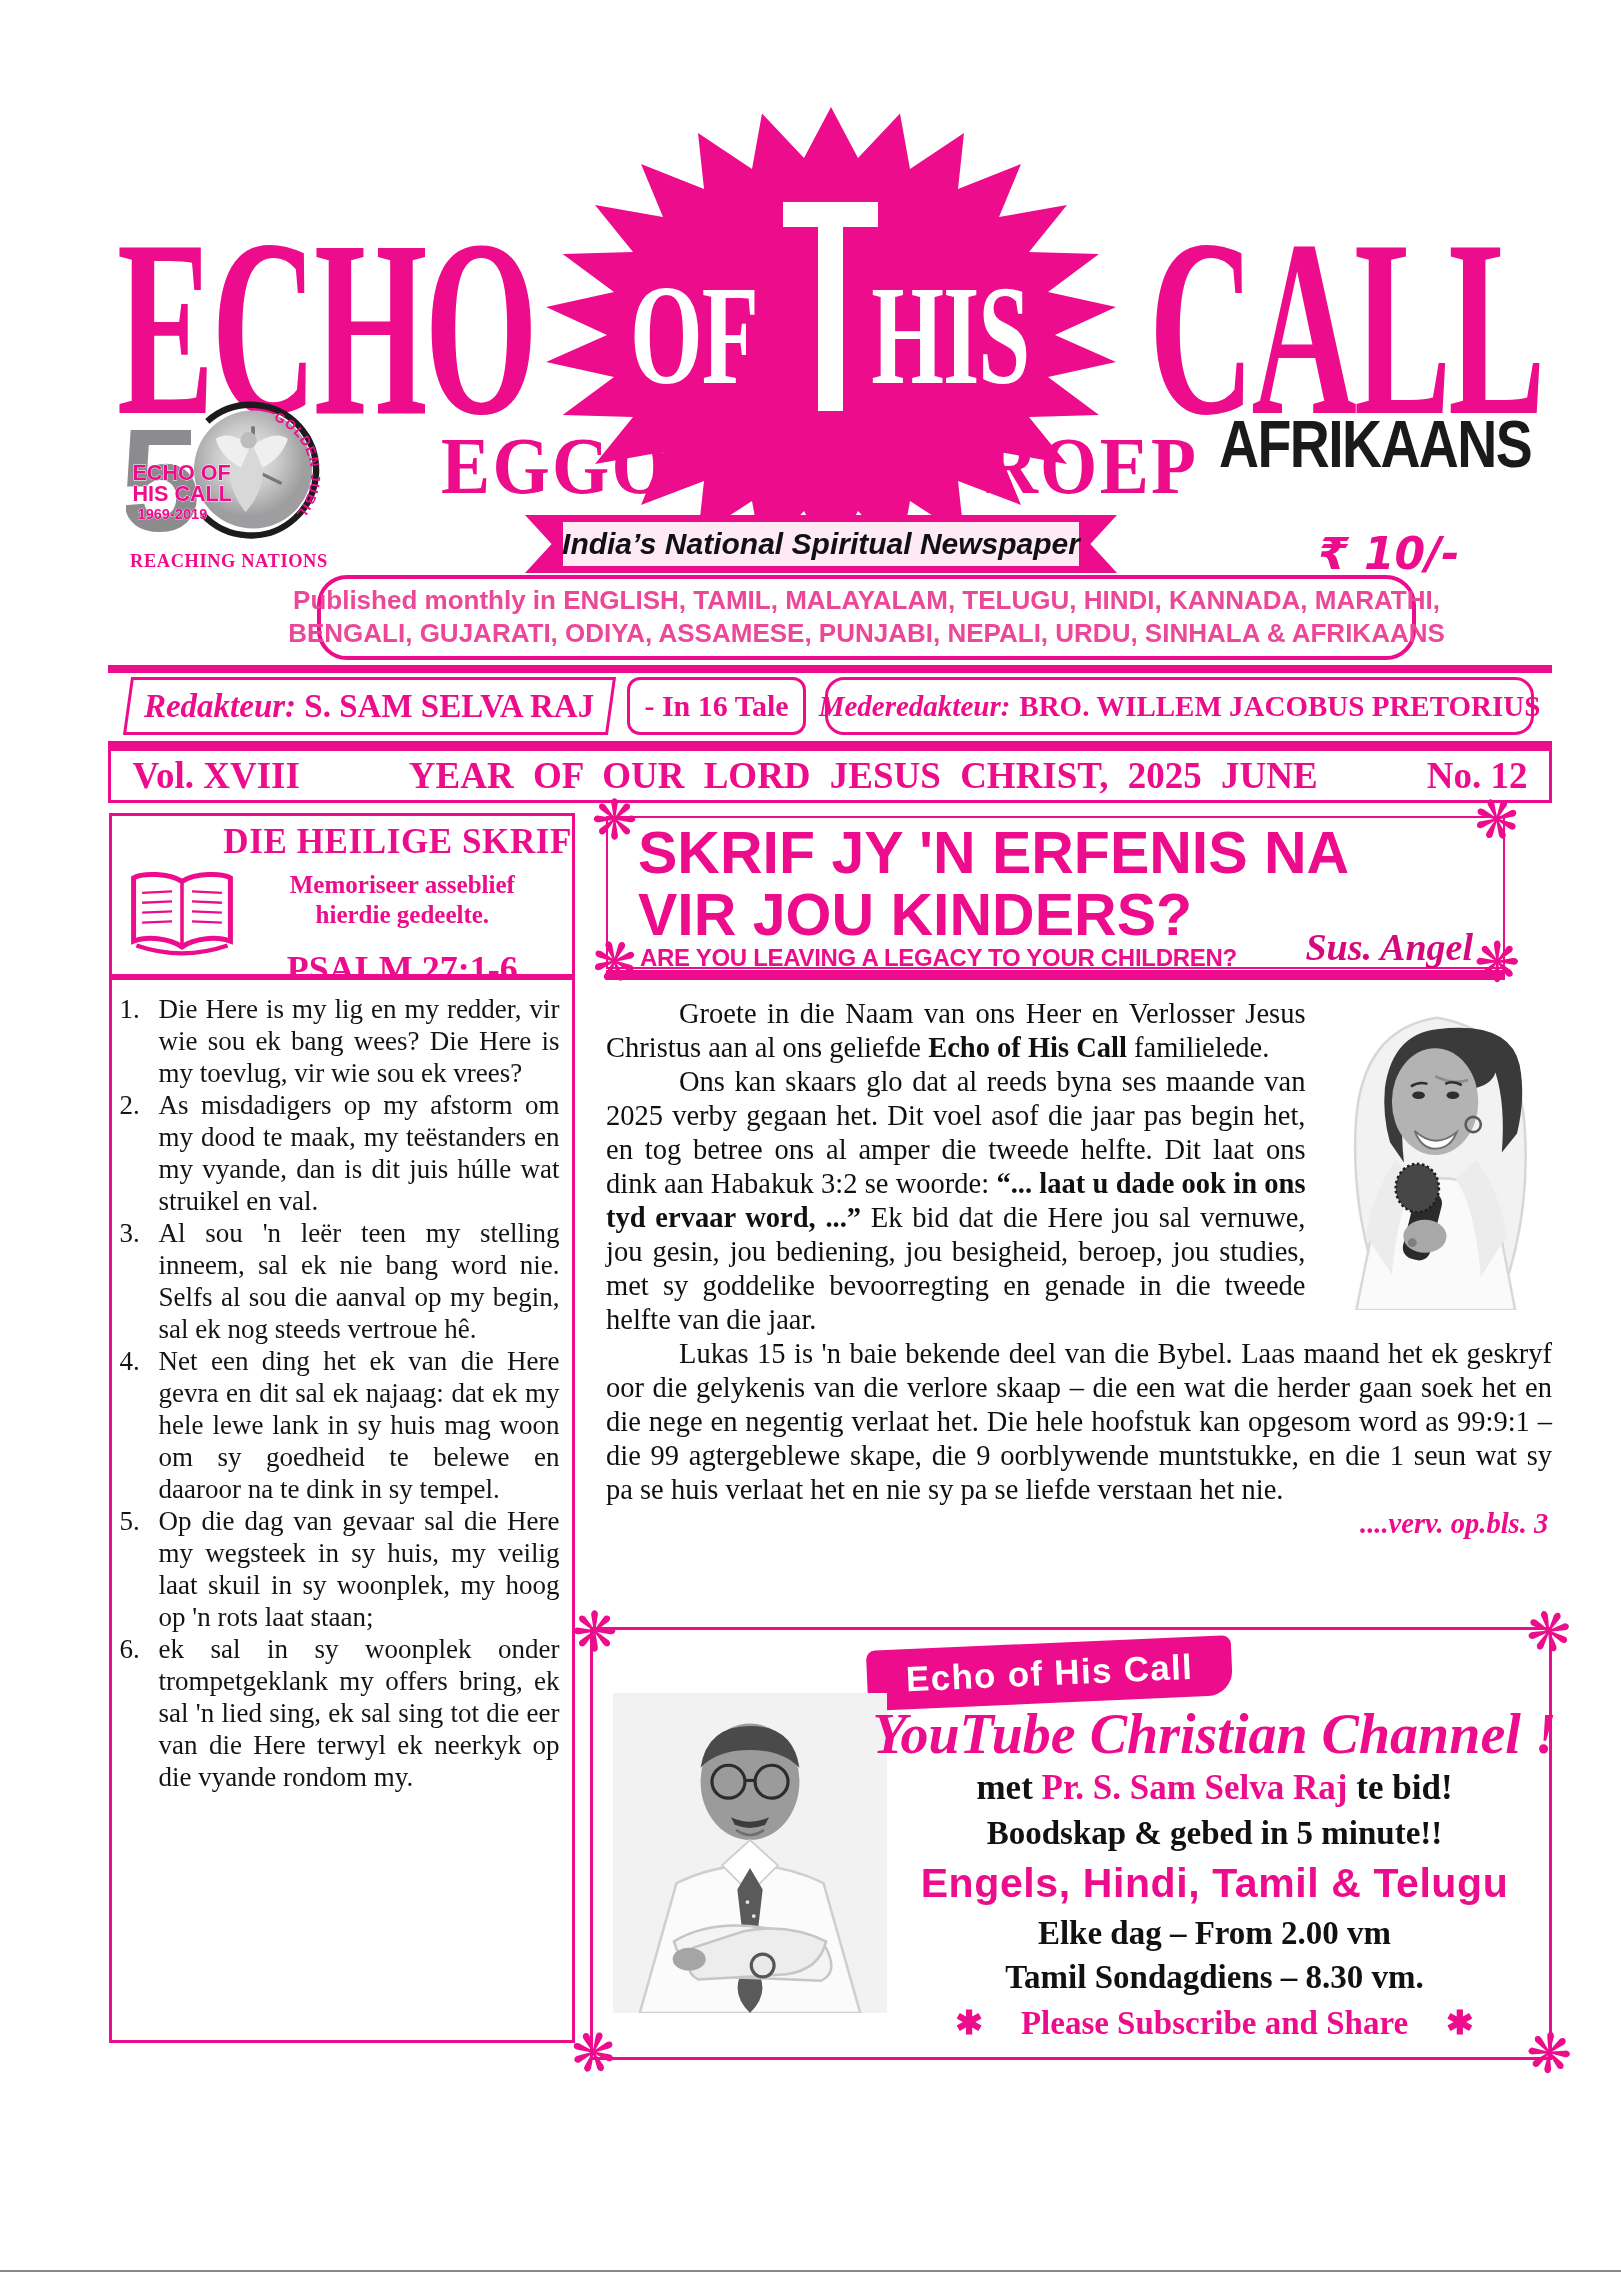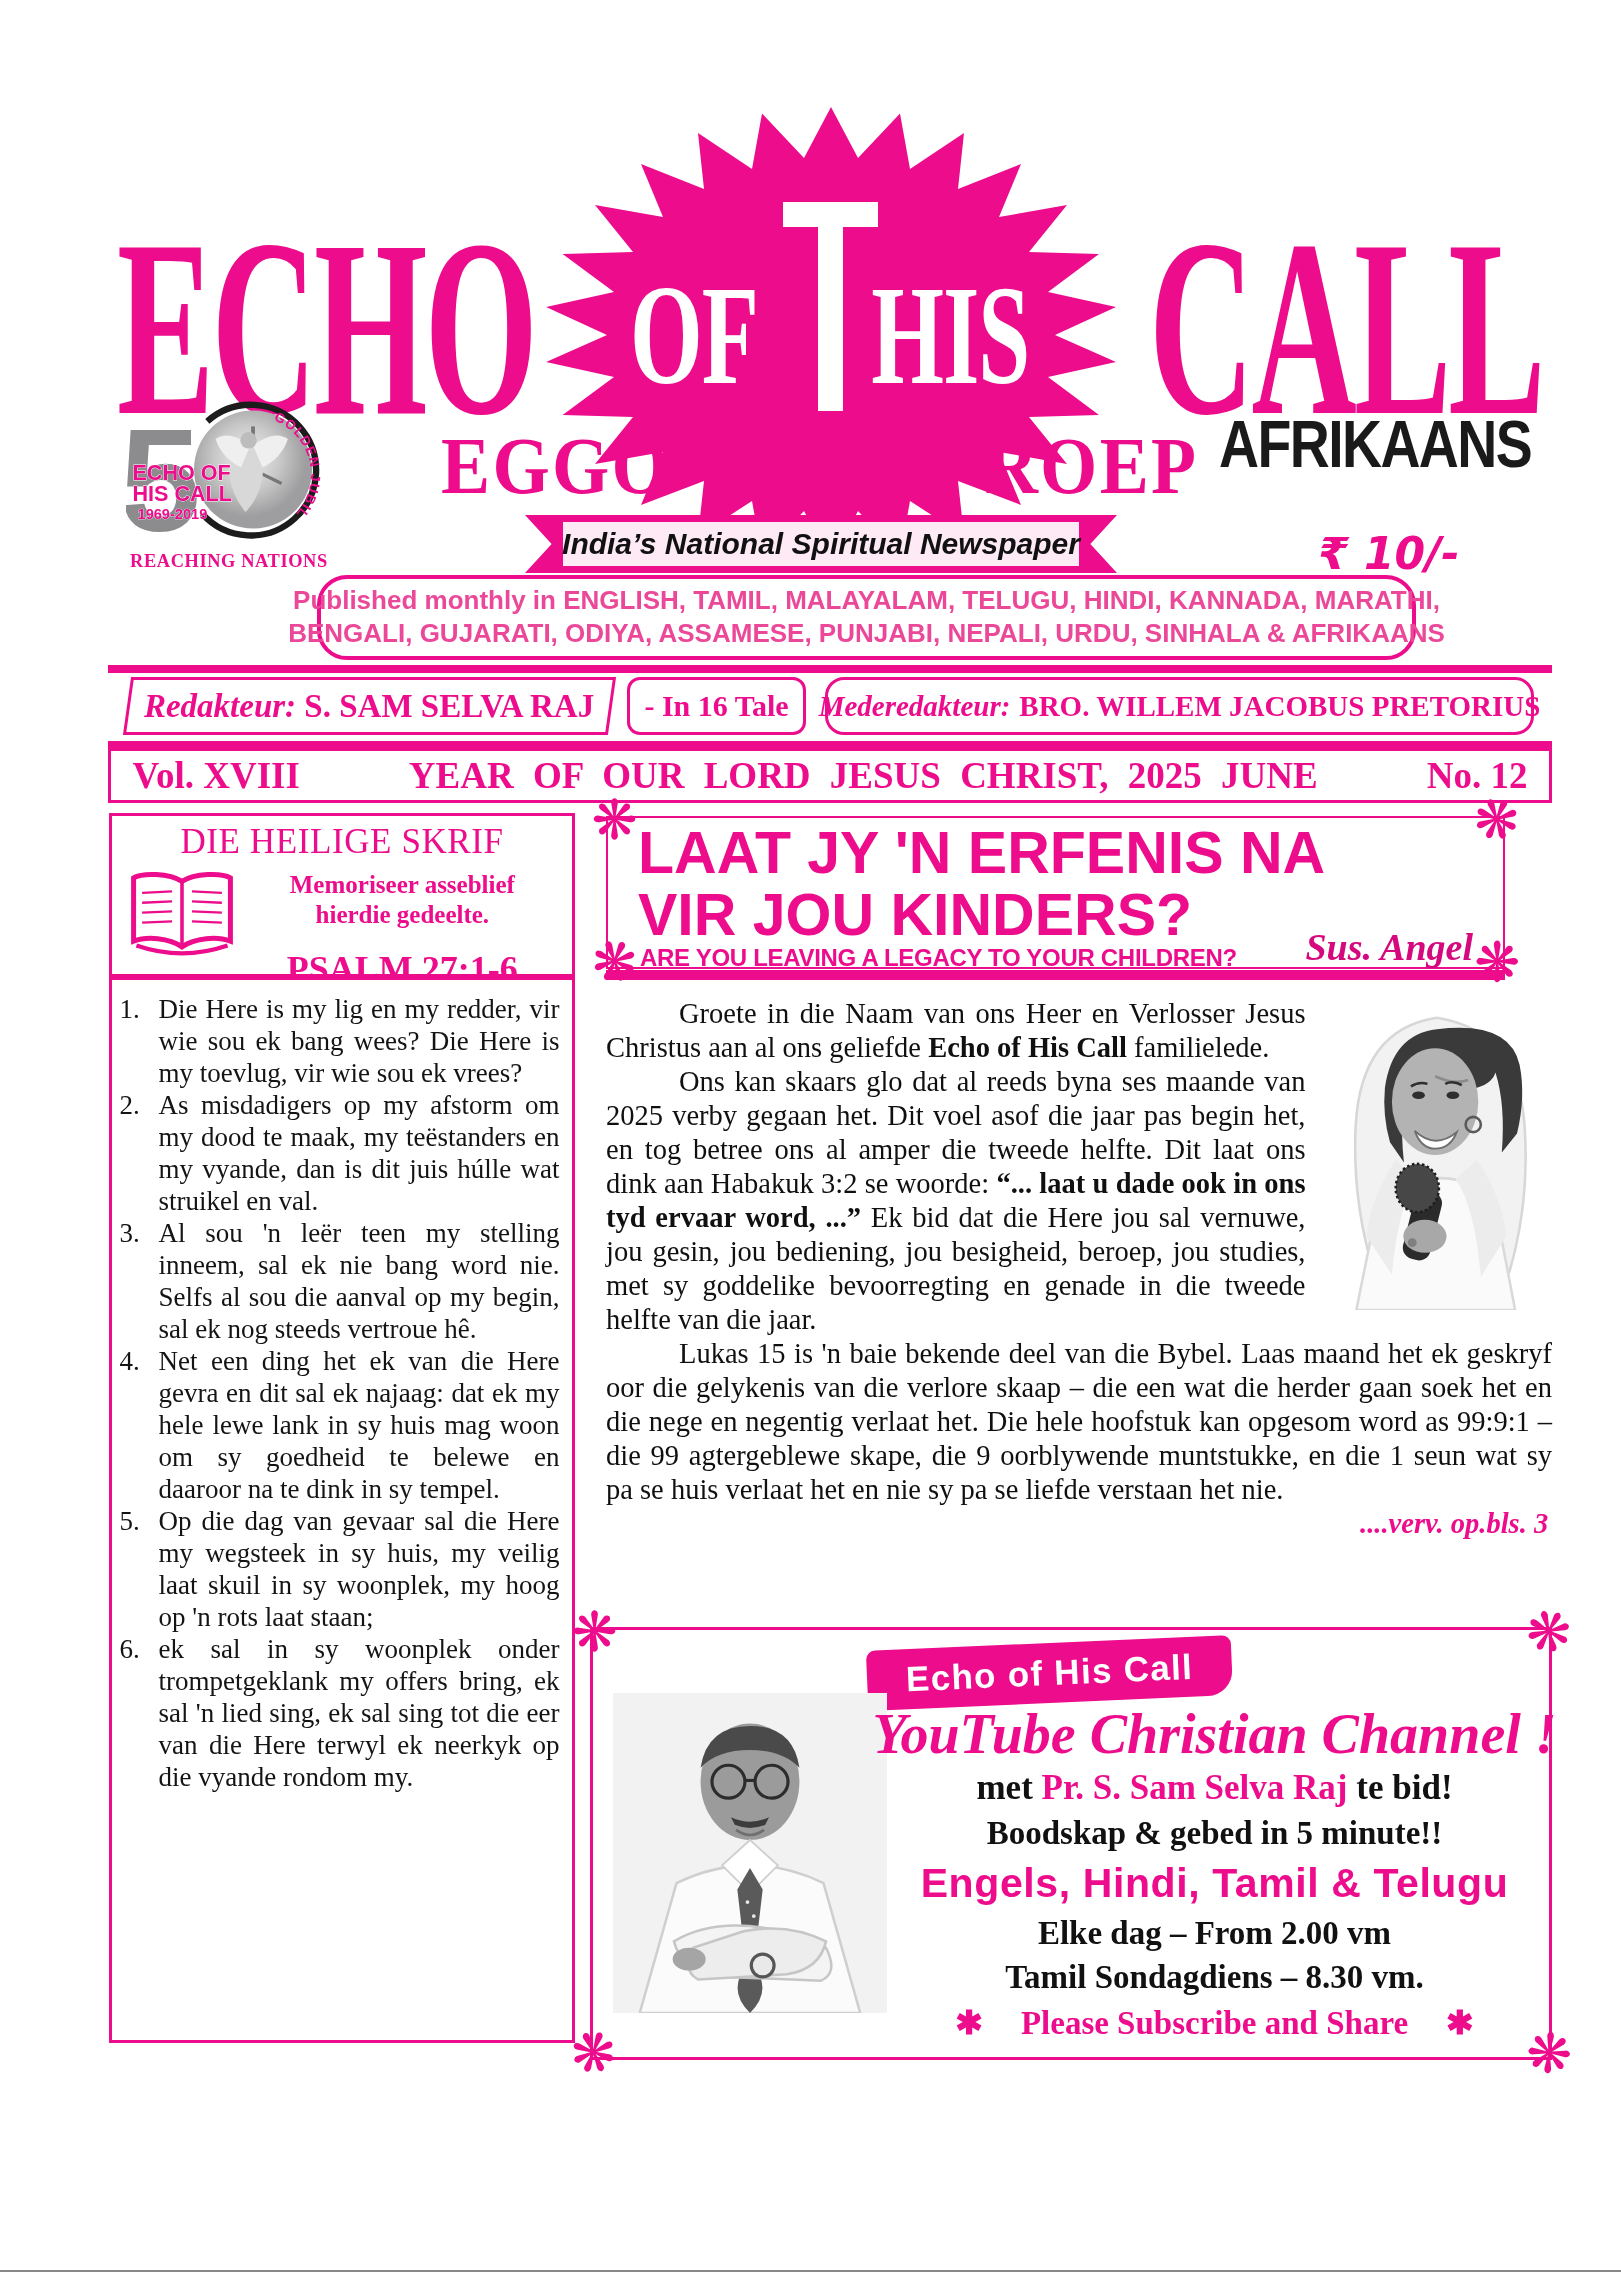--- a/index.html
+++ b/index.html
@@ -84,21 +84,21 @@
     border:3.2px solid var(--pink);border-top:10px solid var(--pink);
     display:flex;align-items:center;justify-content:space-between;padding:0 21.6px;background:#fff;
   }
   .vol-row span{
     color:var(--pink);font-weight:bold;font-family:"Liberation Serif",serif;font-size:37px;white-space:nowrap;
   }
 
   
   .lc-box{border:3.2px solid var(--pink);background:#fff;}
   .lc-title{
-    text-align:center;font-weight:normal;color:var(--pink);font-size:35px;font-family:"Liberation Serif",serif;
+    text-align:right;font-weight:bold;color:var(--pink);font-size:35px;font-family:"Liberation Serif",serif;
     padding-top:6.3px;letter-spacing:0.6px;
   }
   .lc-note{
     font-family:Liberation Serif, serif;font-weight:bold;color:var(--pink);font-size:25px;line-height:1.2;text-align:center;
   }
   .lc-ref{
     font-family:"Liberation Serif",serif;font-weight:bold;color:var(--pink);font-size:36px;text-align:center;margin-top:18px;white-space:nowrap;
   }
   .psalm{
     padding:12.7px 10px 0 7.6px;
@@ -315,21 +315,21 @@
       <span class="num">6.</span>
       <span class="txt">ek sal in sy woonplek onder trompetgeklank my offers bring, ek sal 'n lied sing, ek sal sing tot die eer van die Here terwyl ek neerkyk op die vyande rondom my.</span>
     </div>
   </div>
 
   <div class="abs headline-box" style="left:606px;top:816px;width:899px;height:153px;">
     <span class="ornament" style="left:-16.5px;top:-25px;">❋</span>
     <span class="ornament" style="right:-16.5px;top:-25px;transform:rotate(25deg);">❋</span>
     <span class="ornament" style="left:-16.5px;bottom:-23px;transform:rotate(-20deg);">❋</span>
     <span class="ornament" style="right:-16.5px;bottom:-23px;transform:rotate(45deg);">❋</span>
-    <h1 style="position:absolute;left:30px;top:5px;">LAAT JY 'N ERFENIS NA</h1>
+    <h1 style="position:absolute;left:30px;top:5px;">SKRIF JY 'N ERFENIS NA</h1>
     <h1 style="position:absolute;left:30px;top:67px;">VIR JOU KINDERS?</h1>
     <div class="subheadline" style="position:absolute;left:32px;top:126px;">ARE YOU LEAVING A LEGACY TO YOUR CHILDREN?</div>
     <div class="byline" style="position:absolute;right:30px;top:107px;">Sus. Angel</div>
   </div>
   <div class="abs sep-bar" style="left:606px;top:970px;width:899px;height:10px;"></div>
 
   <div class="abs article-body" style="left:606px;top:997px;width:946px;">
     <div class="fig-woman">
       <svg width="230" height="310" viewBox="0 0 362 488">
         <rect width="362" height="488" fill="#ffffff"></rect>

